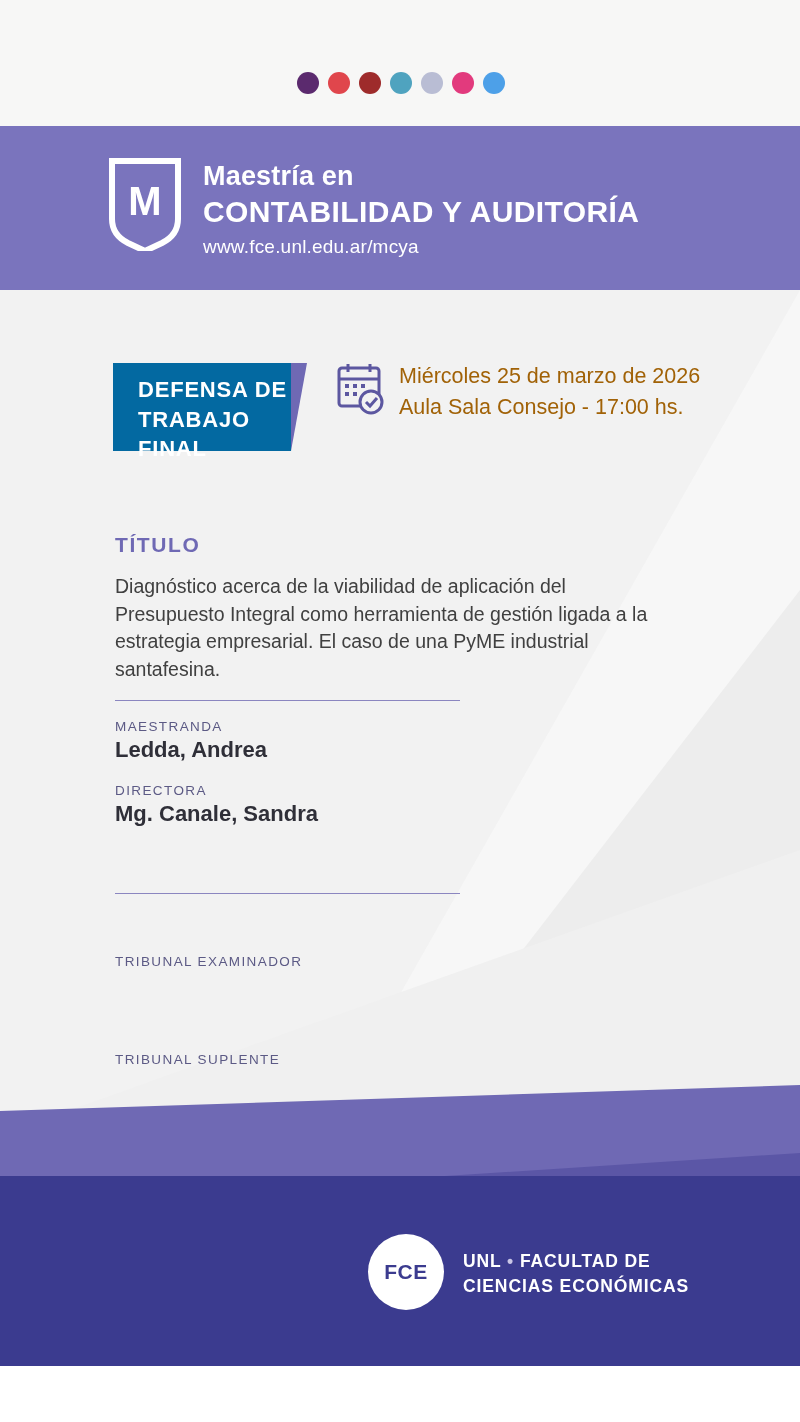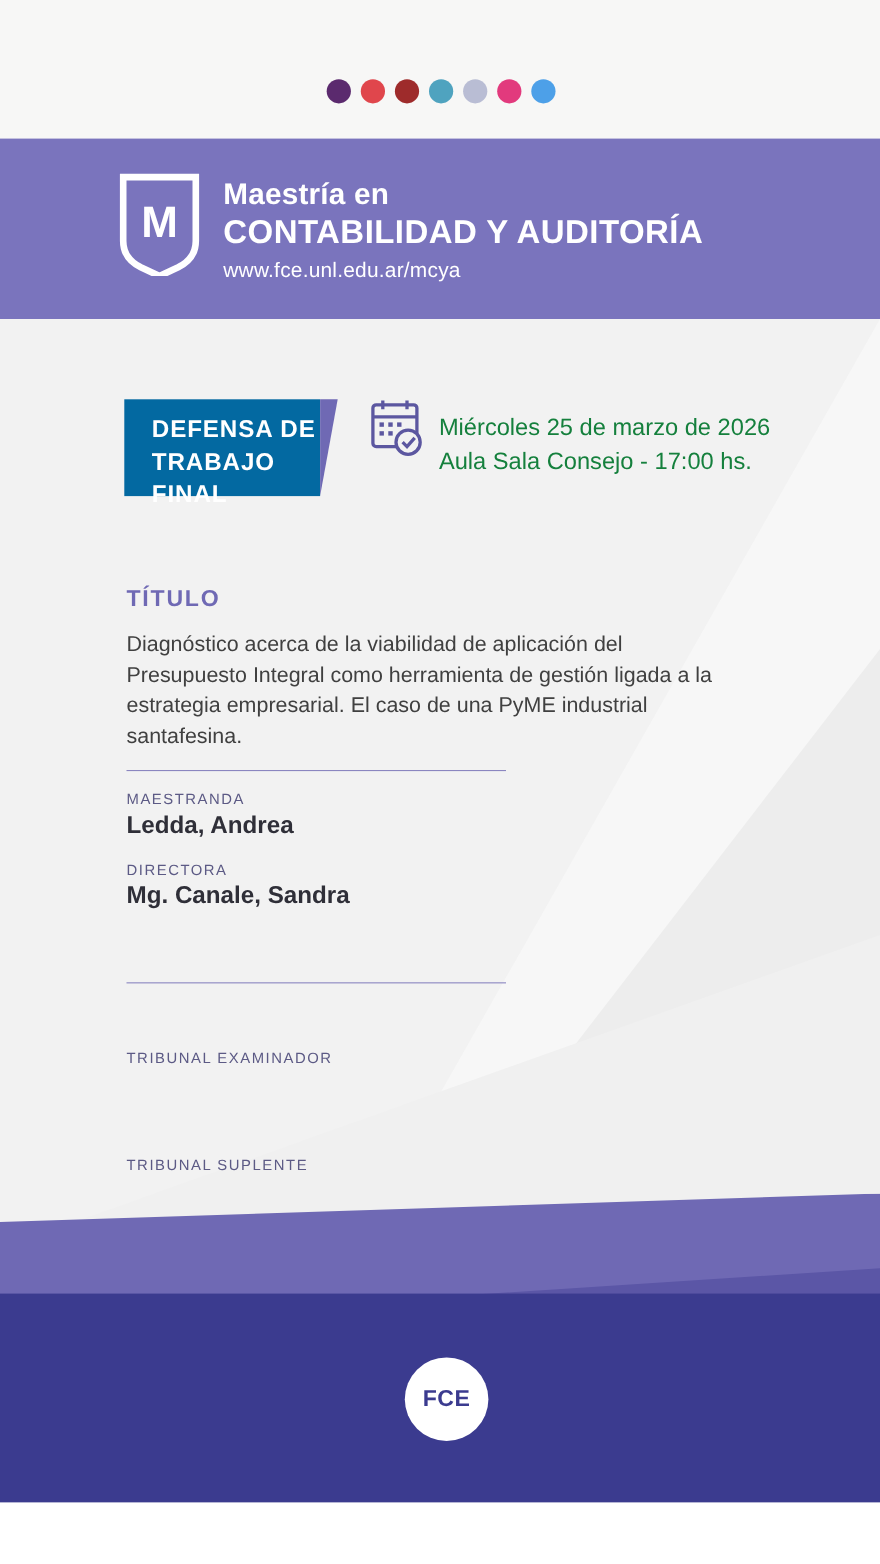--- a/index.html
+++ b/index.html
@@ -129,24 +129,23 @@
     position: absolute;
     left: 337px;
     top: 362px;
     width: 50px;
     height: 56px;
   }
   .date-text {
     position: absolute;
     left: 399px;
     top: 361px;
-    color: #15803d;
+    color: #a16207;
     font-size: 21.5px;
     line-height: 1.45;
-    margin-top: 12px;
   }
 
   
   .titulo-label {
     position: absolute;
     left: 115px;
     top: 533px;
     color: #6f69b4;
     font-size: 21px;
     font-weight: bold;
@@ -335,14 +334,20 @@
   <div class="bottom-mid">
     <svg width="800" height="120" viewBox="0 0 800 120" preserveAspectRatio="none">
       <polygon points="0,26 800,0 800,120 0,120" fill="#6f69b4"></polygon>
       <polygon points="0,120 800,68 800,120" fill="#5b56a6"></polygon>
     </svg>
   </div>
   <div class="bottom-dark"></div>
   <div class="bottom-white"></div>
 
   <div class="fce-circle">FCE</div>
+  <div class="unl-text">
+    <div>
+      <span>UNL</span><span class="sep"> • </span><span>FACULTAD DE</span>
+    </div>
+    <div>CIENCIAS ECONÓMICAS</div>
+  </div>
 
 </div>
 
 </body></html>

